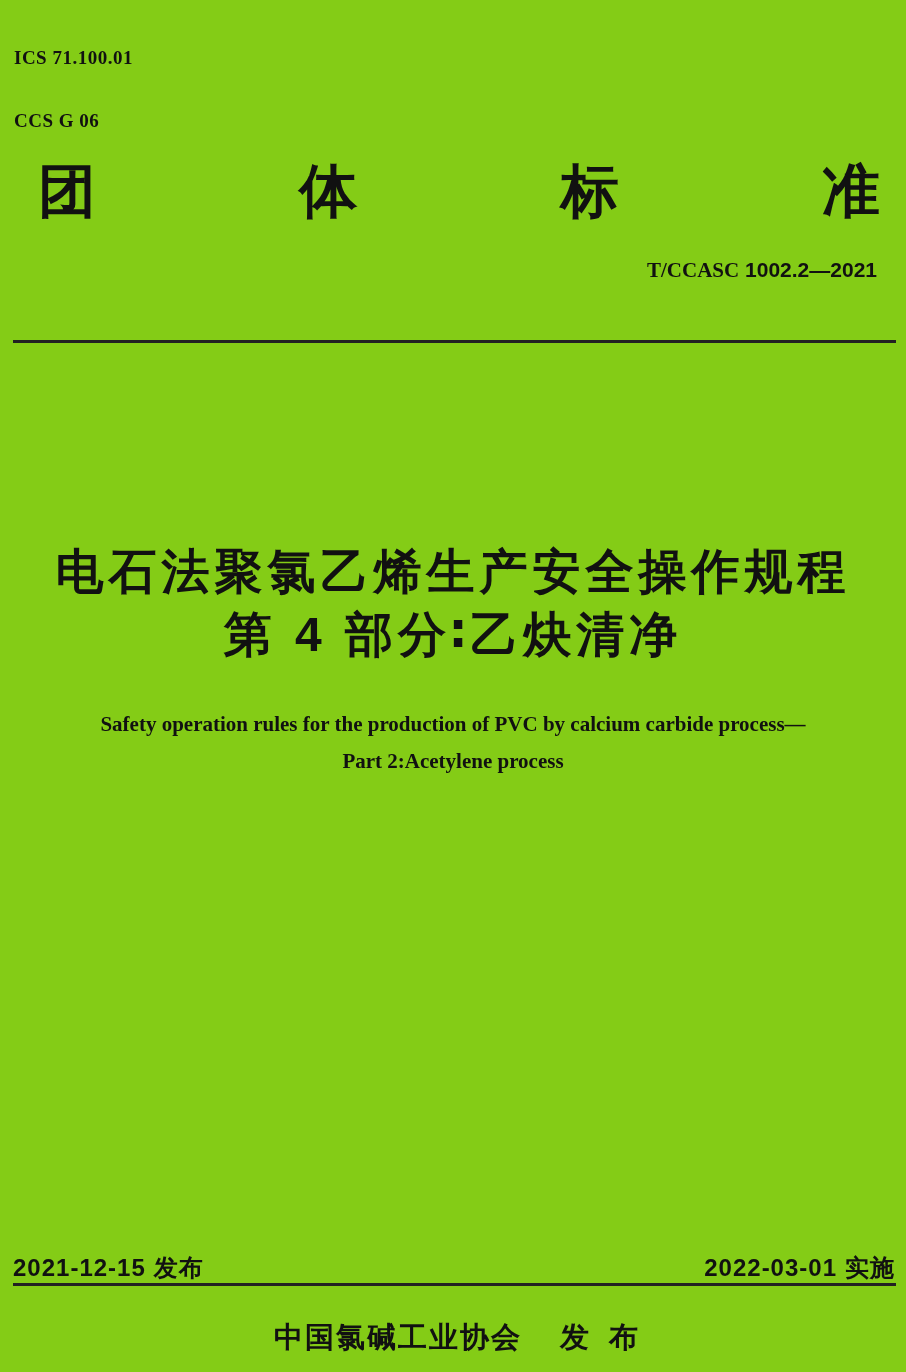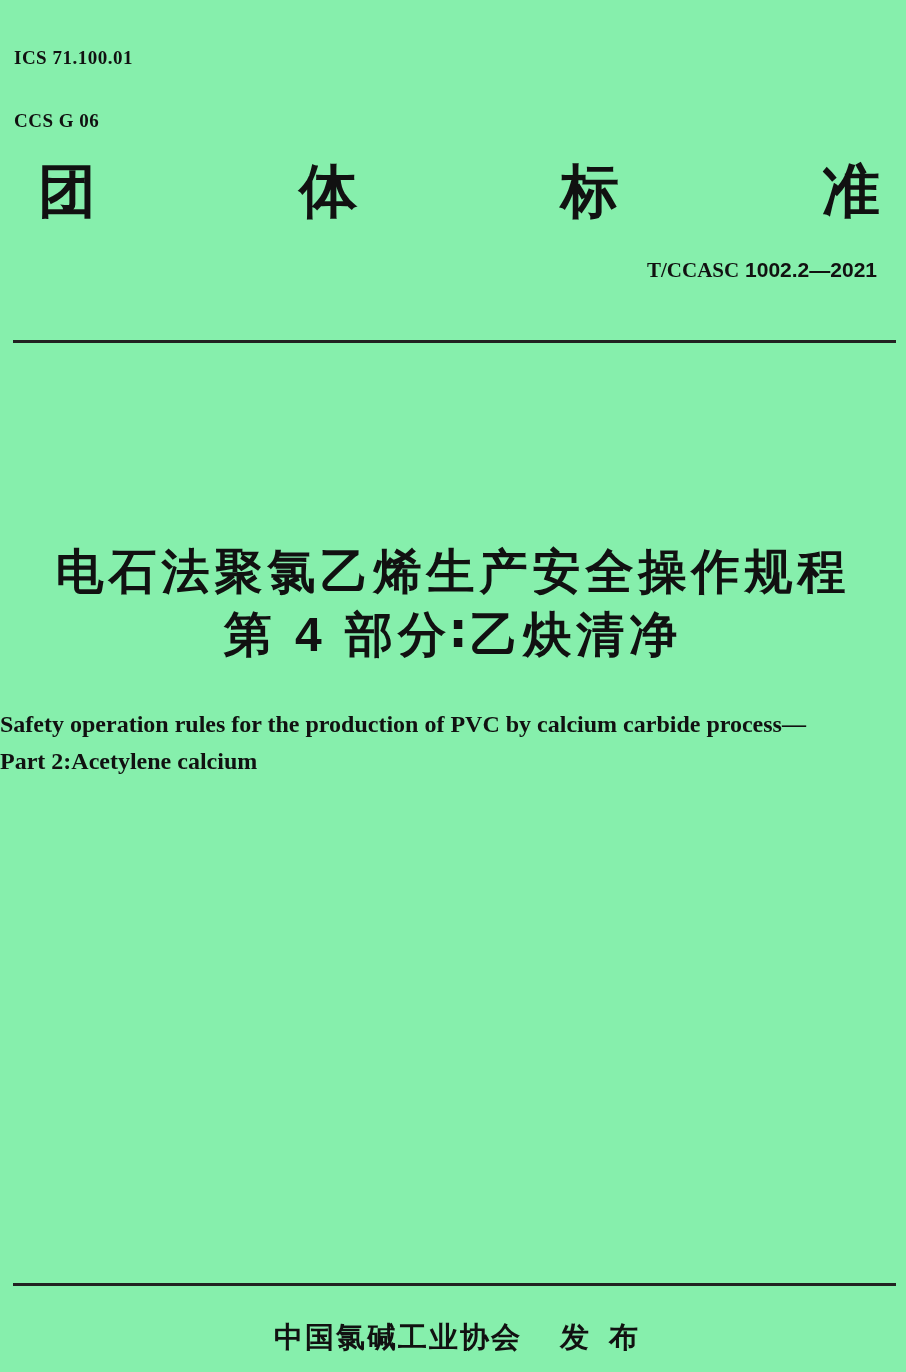--- a/index.html
+++ b/index.html
@@ -1,21 +1,21 @@
 <!DOCTYPE html>
 <html><head>
 <meta charset="utf-8">
 <style>
   html, body { margin: 0; padding: 0; background: #e8e8e8; }
   .page {
     position: relative;
     width: 906px;
     height: 1372px;
     margin: 0 auto;
-    background: #86efac;
+    background: #84cc16;
     color: #111111;
     font-family: "Liberation Sans", "DejaVu Sans", sans-serif;
     overflow: hidden;
   }
   
   .meta-block {
     position: absolute;
     left: 14px;
     top: 5px;
     font-family: "Liberation Serif", "DejaVu Serif", serif;
@@ -67,23 +67,24 @@
     font-size: 48px;
     line-height: 63px;
     letter-spacing: 5px;
   }
   
   .title-en {
     position: absolute;
     left: 0;
     width: 906px;
     top: 706px;
+    text-align: center;
     font-family: "Liberation Serif", "DejaVu Serif", serif;
     font-weight: bold;
-    font-size: 24px;
+    font-size: 21px;
     line-height: 37px;
   }
   
   .footer-dates {
     position: absolute;
     left: 13px;
     right: 11px;
     top: 1252px;
     display: flex;
     justify-content: space-between;
@@ -130,23 +131,27 @@
 
   <div class="rule rule-top"></div>
 
   <div class="title-cn">
     <div>电石法聚氯乙烯生产安全操作规程</div>
     <div>第 4 部分∶乙炔清净</div>
   </div>
 
   <div class="title-en">
     <div>Safety operation rules for the production of PVC by calcium carbide process—</div>
-    <div>Part 2:Acetylene calcium</div>
+    <div>Part 2:Acetylene process</div>
   </div>
 
+  <div class="footer-dates">
+    <div><span class="date-num">2021-12-15</span><span class="date-label">发布</span></div>
+    <div><span class="date-num">2022-03-01</span><span class="date-label">实施</span></div>
+  </div>
 
   <div class="rule rule-bottom"></div>
 
   <div class="publisher-row">
     <span>中国氯碱工业协会</span>
     <span class="publish-action">发 布</span>
   </div>
 
 </div>
 

